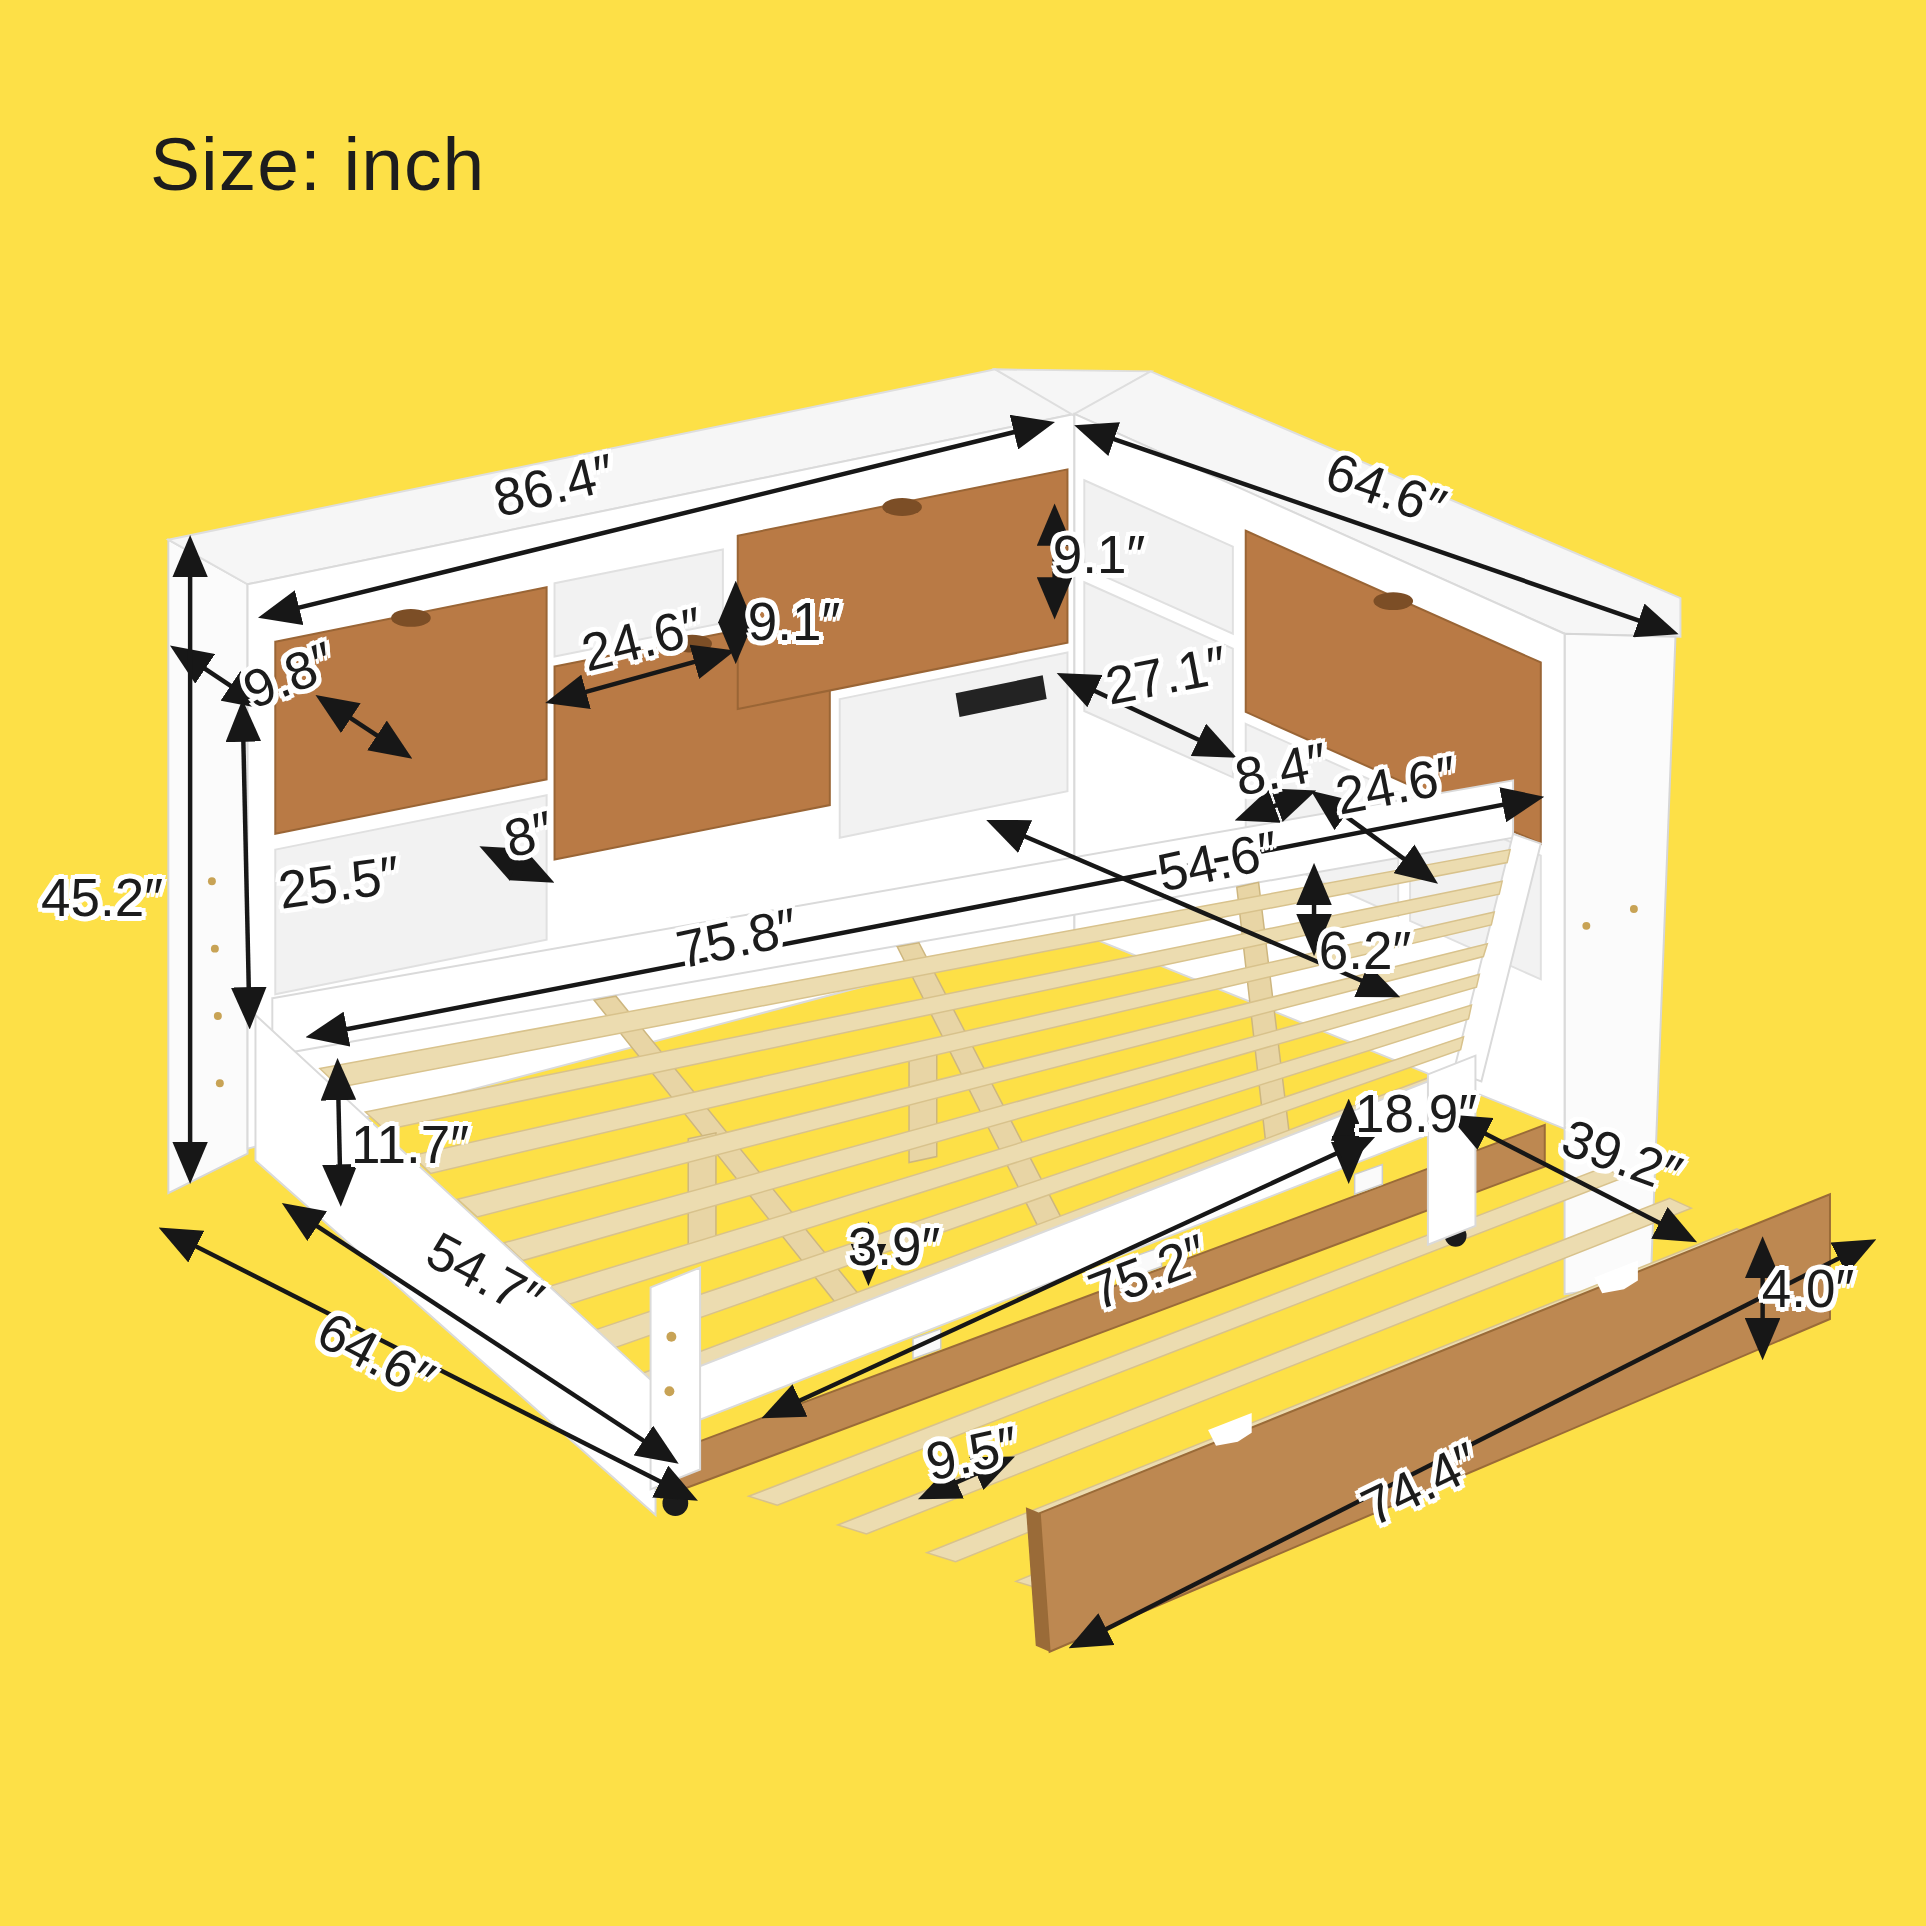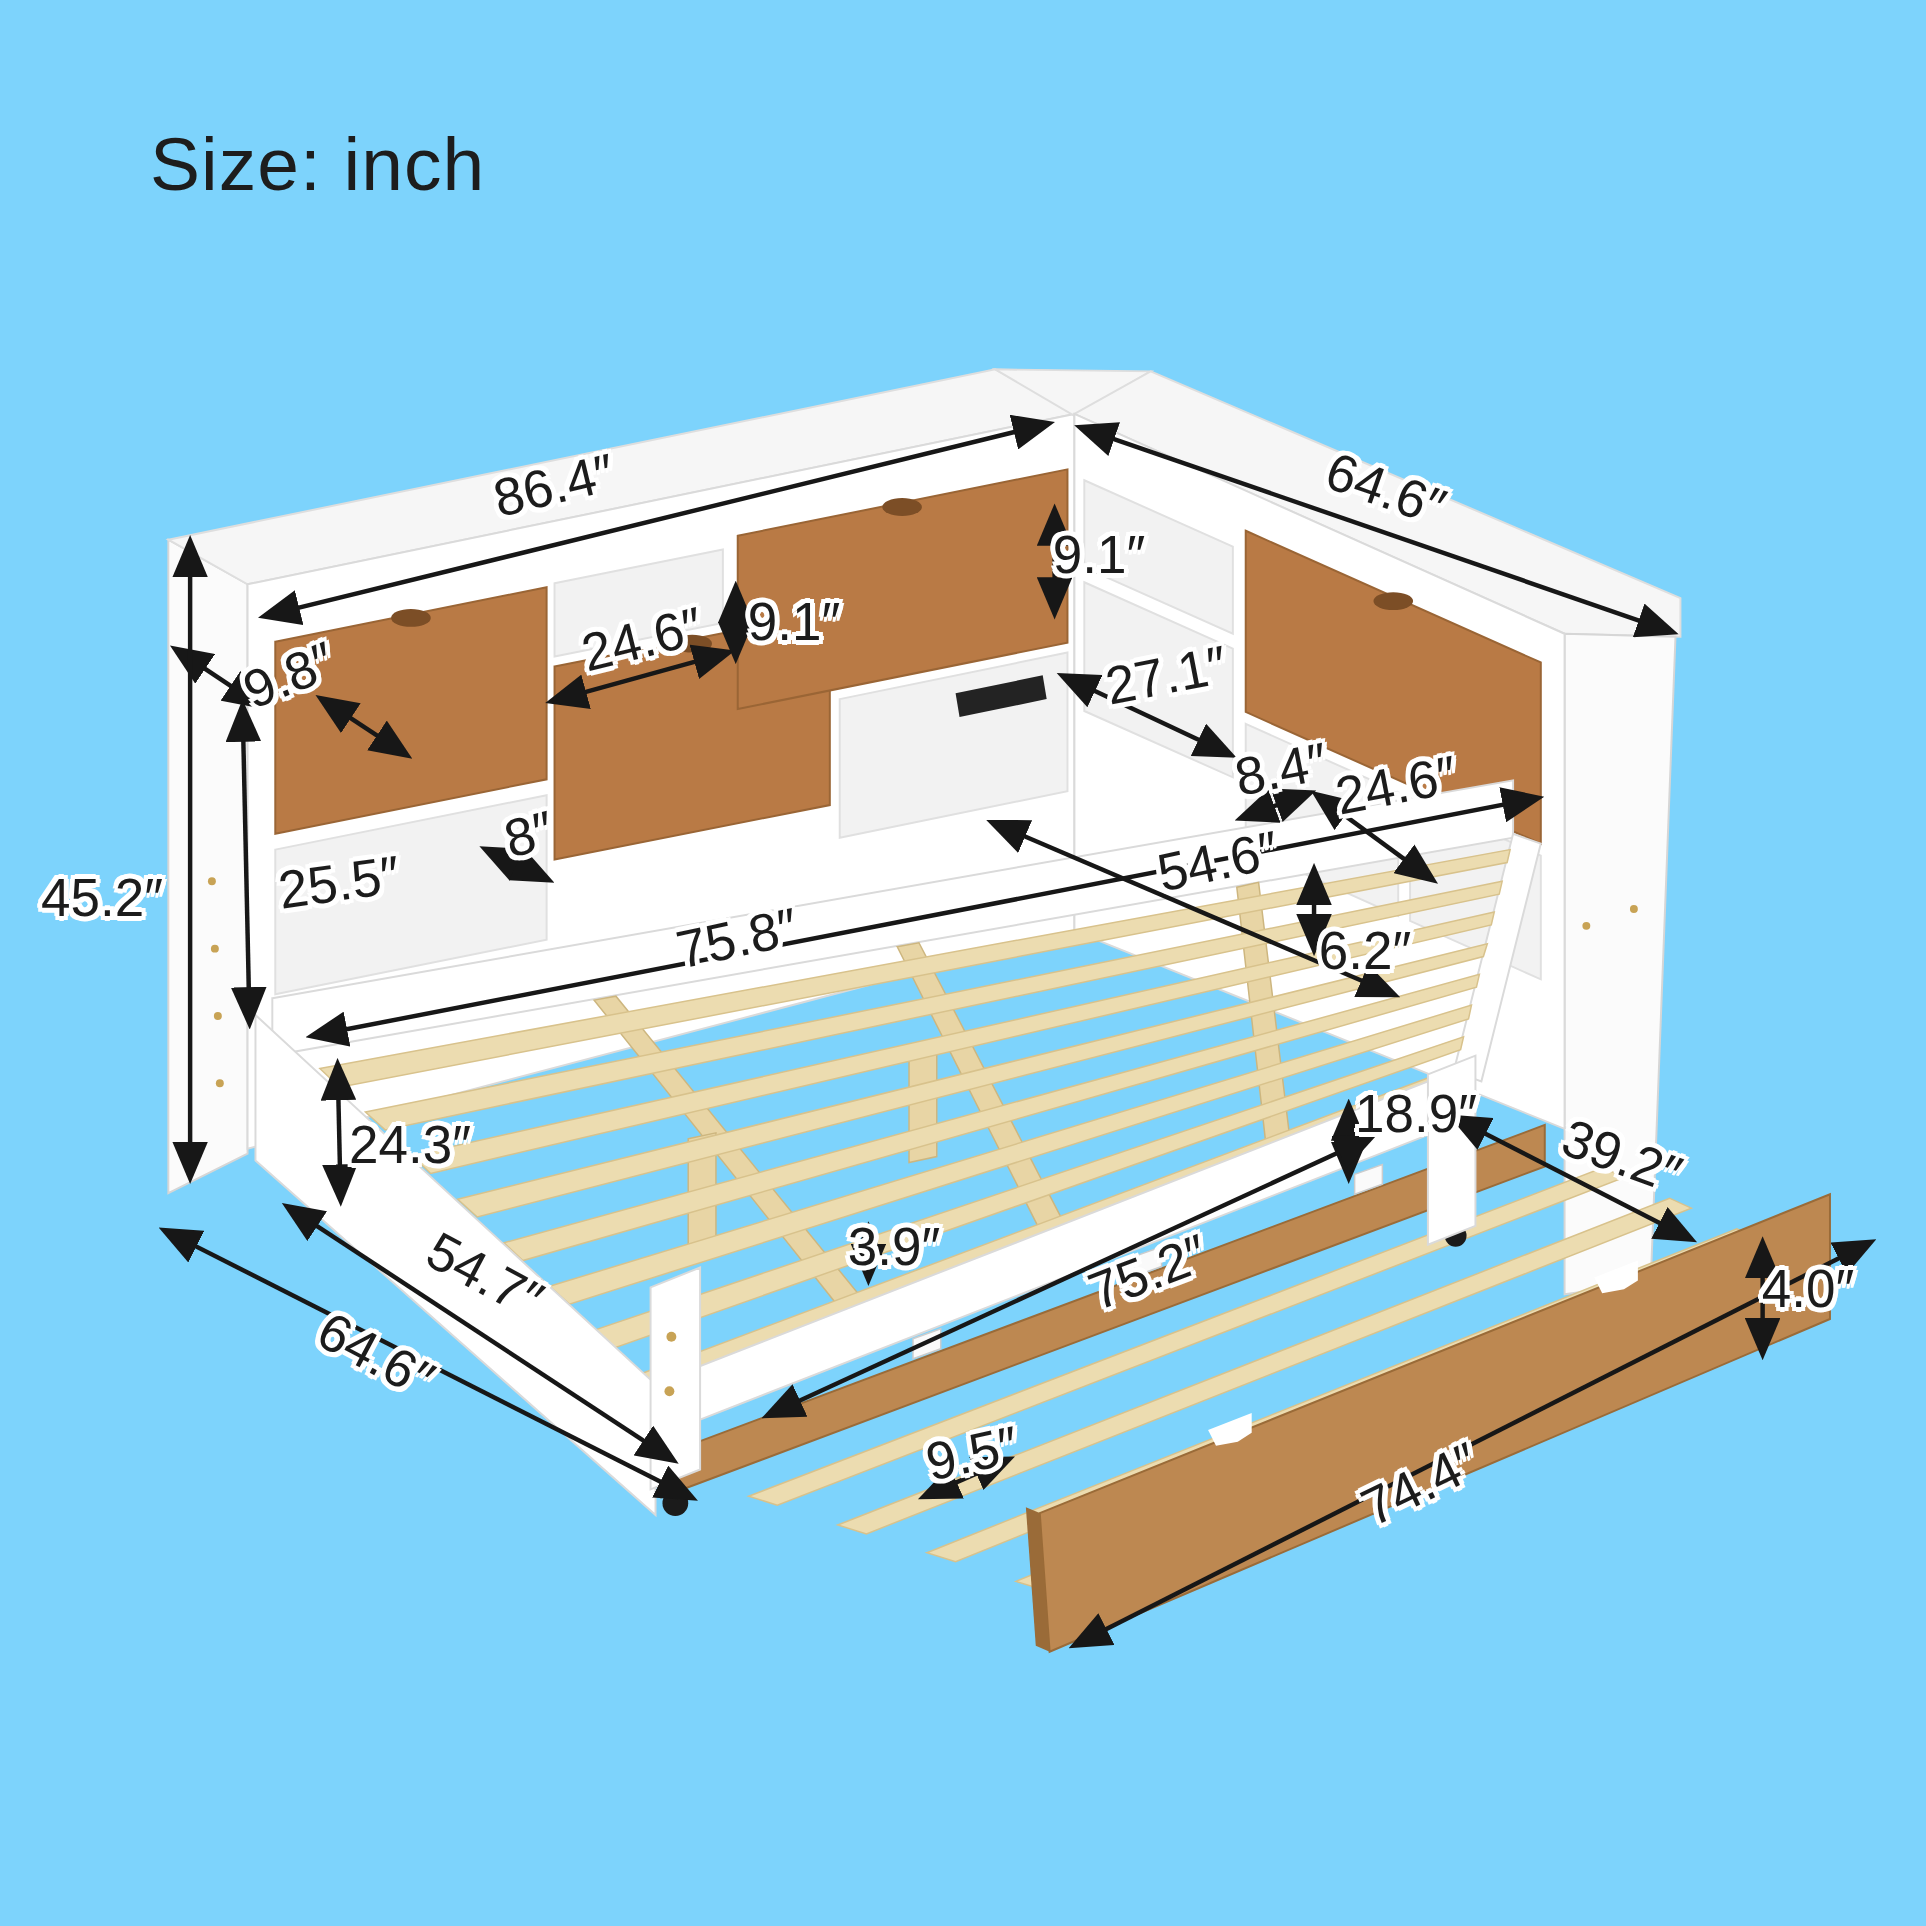--- a/index.html
+++ b/index.html
@@ -1,16 +1,16 @@
 <!DOCTYPE html>
 <html><head>
 <meta charset="utf-8">
 <style>
   html,body{margin:0;padding:0;background:#fff;}
-  .canvas{position:relative;width:1927px;height:1927px;background:#7dd3fc;overflow:hidden;
+  .canvas{position:relative;width:1927px;height:1927px;background:#fde047;overflow:hidden;
           font-family:"Liberation Sans", sans-serif;}
   .canvas svg{position:absolute;left:0;top:0;width:100%;height:100%;}
   .title{position:absolute;left:150px;top:121px;font-size:75px;color:#1d1d1d;letter-spacing:1px;
          font-family:"Liberation Sans",sans-serif;}
   .dim{position:absolute;font-size:53px;line-height:1;color:#1c1c1c;white-space:nowrap;
        transform:translate(-50%,-50%) rotate(var(--r,0deg));
        text-shadow:-4px -4px 0 #fff,4px -4px 0 #fff,-4px 4px 0 #fff,4px 4px 0 #fff,
                    -5px 0 0 #fff,5px 0 0 #fff,0 -5px 0 #fff,0 5px 0 #fff;}
   .white{fill:#ffffff;stroke:#dadada;stroke-width:2;}
   .top{fill:#f6f6f6;stroke:#dedede;stroke-width:2;}
@@ -159,21 +159,21 @@
     <div class="dim" style="left:1099px;top:554px">9.1″</div>
     <div class="dim" style="left:1166px;top:675px;--r:-11deg">27.1″</div>
     <div class="dim" style="left:1281px;top:769px;--r:-11deg">8.4″</div>
     <div class="dim" style="left:1396px;top:785px;--r:-11deg">24.6″</div>
     <div class="dim" style="left:102px;top:897px">45.2″</div>
     <div class="dim" style="left:339px;top:882px;--r:-8deg">25.5″</div>
     <div class="dim" style="left:529px;top:834px;--r:-15deg">8″</div>
     <div class="dim" style="left:1218px;top:861px;--r:-12deg">54.6″</div>
     <div class="dim" style="left:1365px;top:950px">6.2″</div>
     <div class="dim" style="left:737px;top:938px;--r:-12deg">75.8″</div>
-    <div class="dim" style="left:410px;top:1144px">24.3″</div>
+    <div class="dim" style="left:410px;top:1144px">11.7″</div>
     <div class="dim" style="left:1416px;top:1113px">18.9″</div>
     <div class="dim" style="left:1622px;top:1156px;--r:20deg">39.2″</div>
     <div class="dim" style="left:894px;top:1246px">3.9″</div>
     <div class="dim" style="left:1148px;top:1272px;--r:-21deg">75.2″</div>
     <div class="dim" style="left:1808px;top:1288px">4.0″</div>
     <div class="dim" style="left:485px;top:1275px;--r:28deg">54.7″</div>
     <div class="dim" style="left:376px;top:1355px;--r:28deg">64.6″</div>
     <div class="dim" style="left:972px;top:1453px;--r:-12deg">9.5″</div>
     <div class="dim" style="left:1420px;top:1484px;--r:-26deg">74.4″</div>
   </div>

